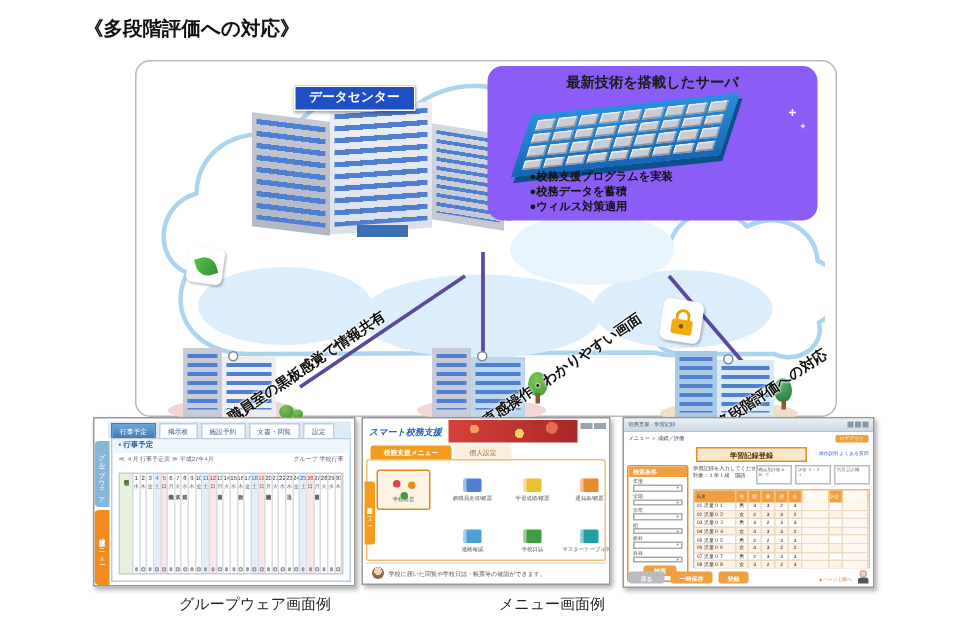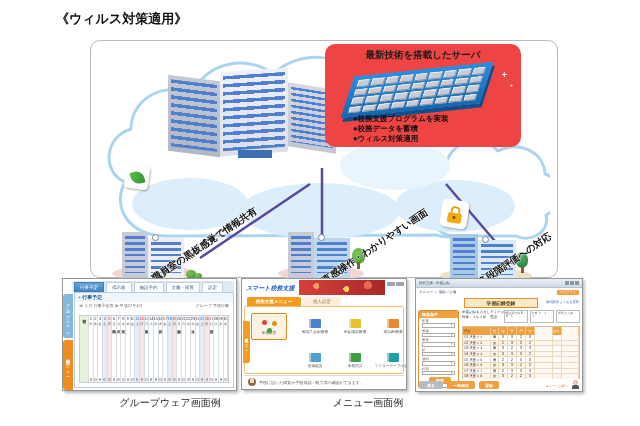--- a/index.html
+++ b/index.html
@@ -24,30 +24,30 @@
   .block{position:absolute;}
   .win{position:absolute;left:3px;right:3px;top:4px;bottom:5px;
     background:repeating-linear-gradient(180deg,#4f7fd0 0 3.5px,transparent 3.5px 8px);}
   .win.small{background:repeating-linear-gradient(180deg,#4f7fd0 0 2.5px,transparent 2.5px 6px);}
   #dc-building{left:160px;top:68px;width:185px;height:90px;z-index:3;}
   .tree{position:absolute;z-index:3;}
   .tree .leaf{width:15px;height:18px;background:radial-gradient(circle at 40% 30%,#7cc553,#3f9a32);border-radius:50% 50% 46% 46%;}
   .tree .trunk{width:3px;height:7px;background:#8a5a2a;margin:-2px auto 0;}
 
   
-  #server-card{left:325px;top:44px;width:196px;height:103px;background:#ef4444;border-radius:10px;z-index:5;}
+  #server-card{left:325px;top:44px;width:220px;height:103px;background:#8b5cf6;border-radius:10px;z-index:5;}
   #server-title{position:absolute;left:0;right:0;top:5px;text-align:center;font-size:9.5px;font-weight:bold;color:#1a1a1a;}
   #board{position:absolute;left:22px;top:26px;width:140px;height:40px;background:linear-gradient(#2a8ede,#1468b4);
     transform:rotate(-6deg) skewX(-24deg);box-shadow:3px 4px 0 #0d4f8c;}
   #chips{position:absolute;left:6px;top:4px;right:6px;bottom:4px;display:grid;
     grid-template-columns:repeat(9,1fr);grid-template-rows:repeat(4,1fr);gap:2px;}
   .chip{background:#c9ccd4;box-shadow:inset -1px -1px 0 #8f939c, inset 1px 1px 0 #eceef2;}
   .spark{position:absolute;color:#fff;font-weight:bold;z-index:6;}
   #server-bullets{position:absolute;left:28px;top:70px;margin:0;padding:0;list-style:none;
-    font-size:7.5px;font-weight:bold;color:#111;line-height:10px;}
+    font-size:7.5px;font-weight:bold;color:#111;line-height:10px;font-family:Liberation Mono, monospace;}
 
   
   .banner{z-index:6;font-weight:bold;line-height:1;display:flex;align-items:center;}
   #banner-disaster{left:150px;top:146px;height:17px;padding:0 8px;background:#f6c88e;color:#4d3208;font-size:9px;
     clip-path:polygon(4px 0,100% 0,calc(100% - 4px) 100%,0 100%);}
   #banner-security{left:150px;top:169px;height:18px;padding:0 11px;background:#f0a95e;color:#3c2a05;font-size:9px;
     clip-path:polygon(7px 0,100% 0,calc(100% - 7px) 100%,0 100%);}
   #banner-encryption{left:186px;top:203px;width:262px;height:23px;background:#bcd02b;color:#1c2600;font-size:10.5px;
     border-radius:4px;justify-content:center;z-index:7;}
   #leaf-badge{left:125px;top:165px;width:24px;height:24px;background:#fff;border-radius:4px;transform:rotate(8deg);
@@ -175,39 +175,40 @@
 
   #caption-gw{left:100px;top:396px;width:140px;}
   #caption-menu{left:298px;top:396px;width:140px;}
   #caption-gr{left:450px;top:396px;width:140px;}
 </style>
 </head>
 <body>
 
 <div id="stage">
 
-  <div class="abs nw" id="page-title">《ウィルス対策適用》</div>
+  <div class="abs nw" id="page-title">《多段階評価への対応》</div>
 
   <div class="abs" id="panel"></div>
 
   <svg class="abs" id="cloud-svg" viewBox="0 0 455 205">
     <path d="M70,190 C35,190 16,162 30,136 C6,126 10,90 36,83 C36,52 70,35 97,48 C110,16 153,8 178,28 C203,4 248,6 266,33 C292,19 325,30 333,58 C363,52 388,73 383,100 C408,112 410,145 386,160 C390,182 364,196 341,189 Z" fill="#ffffff" stroke="#abd5ee" stroke-width="3" stroke-linejoin="round"></path>
     <path d="M360,190 C342,190 331,172 340,157 C326,148 331,121 351,119 C355,95 387,87 403,105 C424,94 449,106 450,128 C467,133 468,161 451,169 C455,186 436,197 421,190 Z" fill="#ffffff" stroke="#abd5ee" stroke-width="3" stroke-linejoin="round"></path>
     <ellipse cx="95" cy="158" rx="58" ry="26" fill="#dceefb"></ellipse>
     <ellipse cx="225" cy="165" rx="80" ry="28" fill="#dceefb"></ellipse>
     <ellipse cx="360" cy="160" rx="60" ry="26" fill="#dceefb"></ellipse>
     <ellipse cx="300" cy="120" rx="55" ry="24" fill="#e9f5fc"></ellipse>
   </svg>
 
   <svg class="abs" id="lines-svg">
     <line x1="310" y1="184" x2="200" y2="258" stroke="#5a4a9e" stroke-width="2.5"></line>
     <line x1="322" y1="168" x2="322" y2="258" stroke="#5a4a9e" stroke-width="2.5"></line>
     <line x1="446" y1="184" x2="506" y2="254" stroke="#5a4a9e" stroke-width="2.5"></line>
   </svg>
 
+  <div class="abs nw" id="dc-badge">データセンター</div>
   <div class="abs" id="dc-building">
     <div class="block" style="left:8px;top:10px;width:52px;height:76px;background:linear-gradient(#c5c9d4,#b2b7c4);transform:skewY(7deg);">
         <div class="win"></div>
       </div>
     <div class="block" style="left:60px;top:2px;width:68px;height:84px;background:linear-gradient(#eef0f5,#dcdfe8);transform:skewY(-4deg);">
         <div class="win"></div>
       </div>
     <div class="block" style="left:128px;top:18px;width:48px;height:64px;background:linear-gradient(#d4d8e0,#c2c7d2);transform:skewY(9deg);">
         <div class="win small"></div>
       </div>

